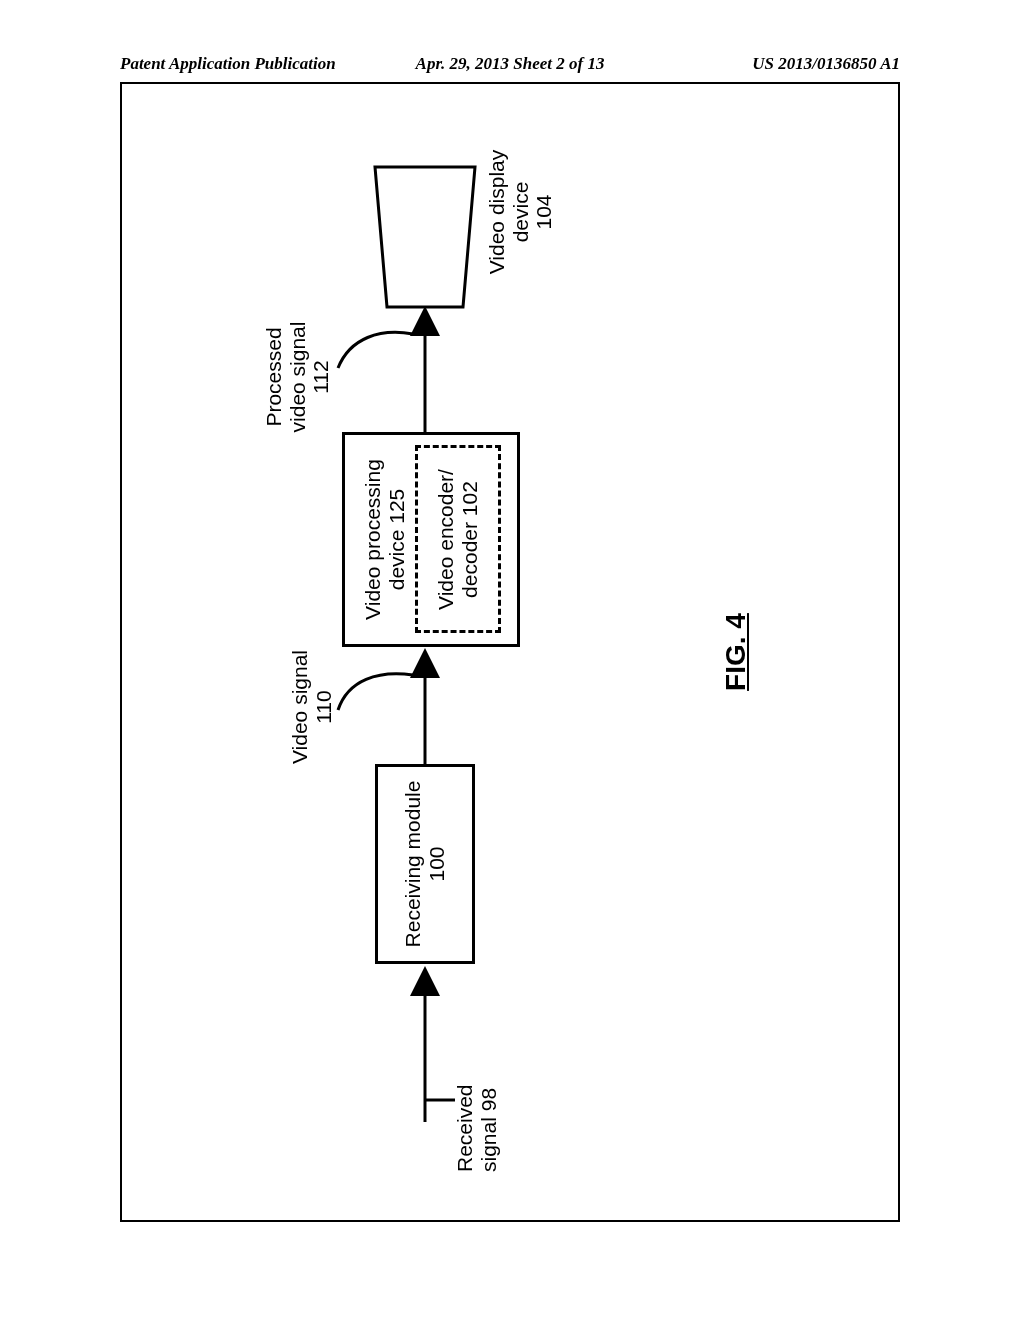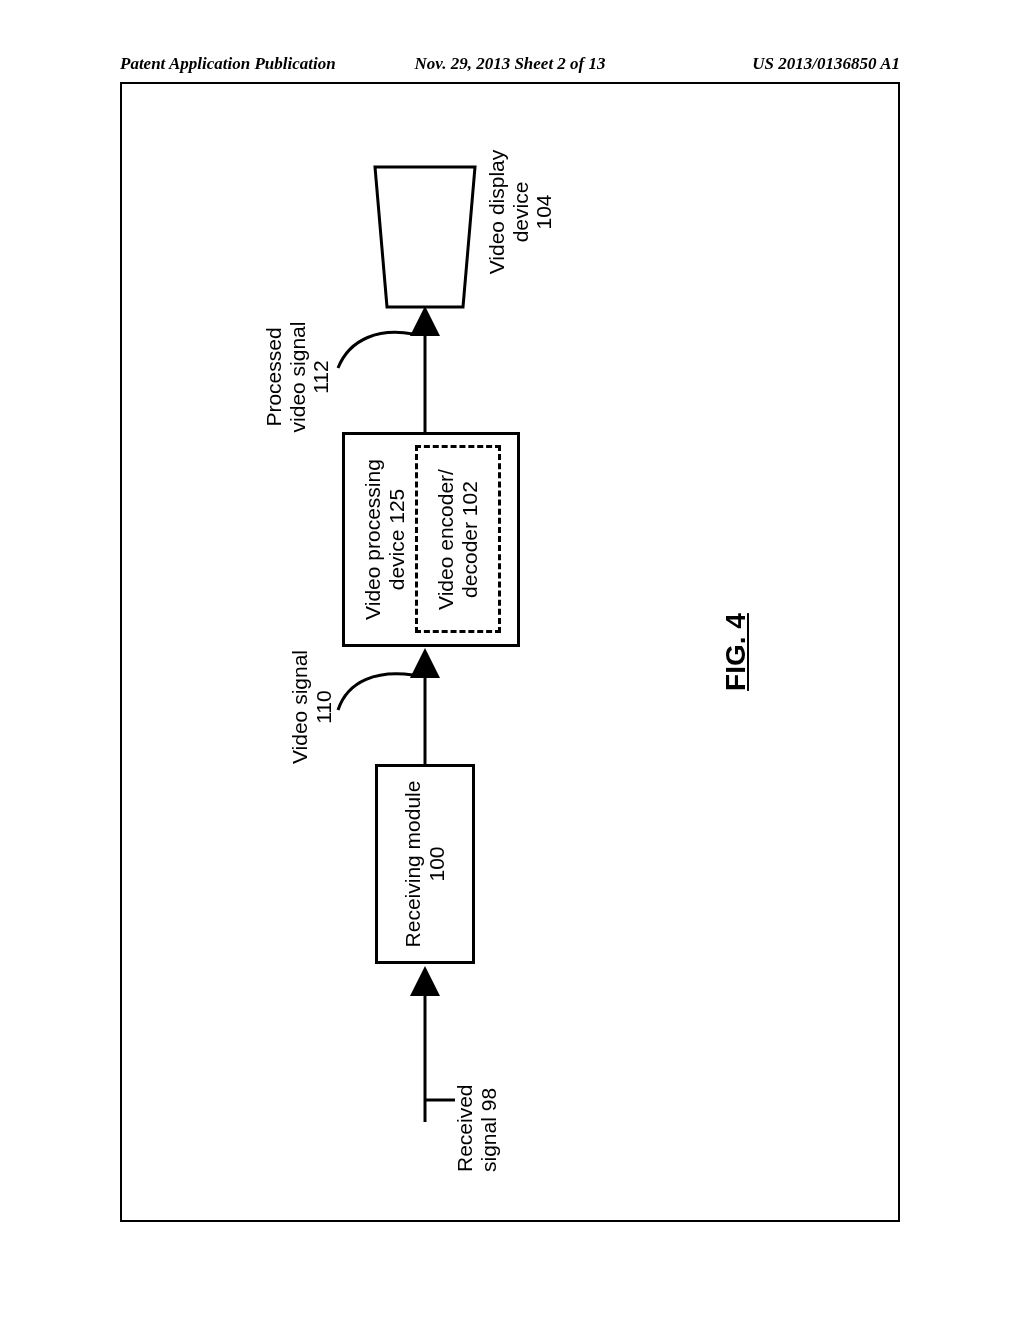--- a/index.html
+++ b/index.html
@@ -92,21 +92,21 @@
 
   
   svg { position: absolute; overflow: visible; }
 </style>
 </head>
 <body>
 
 <div class="page">
   <div class="header">
     <span class="left">Patent Application Publication</span>
-    <span class="mid">Nov. 29, 2013  Sheet 2 of 13</span>
+    <span class="mid">Apr. 29, 2013  Sheet 2 of 13</span>
     <span class="right">US 2013/0136850 A1</span>
   </div>
 
   <div class="page-border"></div>
 
   <div class="canvas-wrap">
     <div class="canvas">
 
       <div class="lbl" style="left:50px; top:333px; width:115px; white-space:pre-line; text-align:left;">Received
 signal 98</div>

